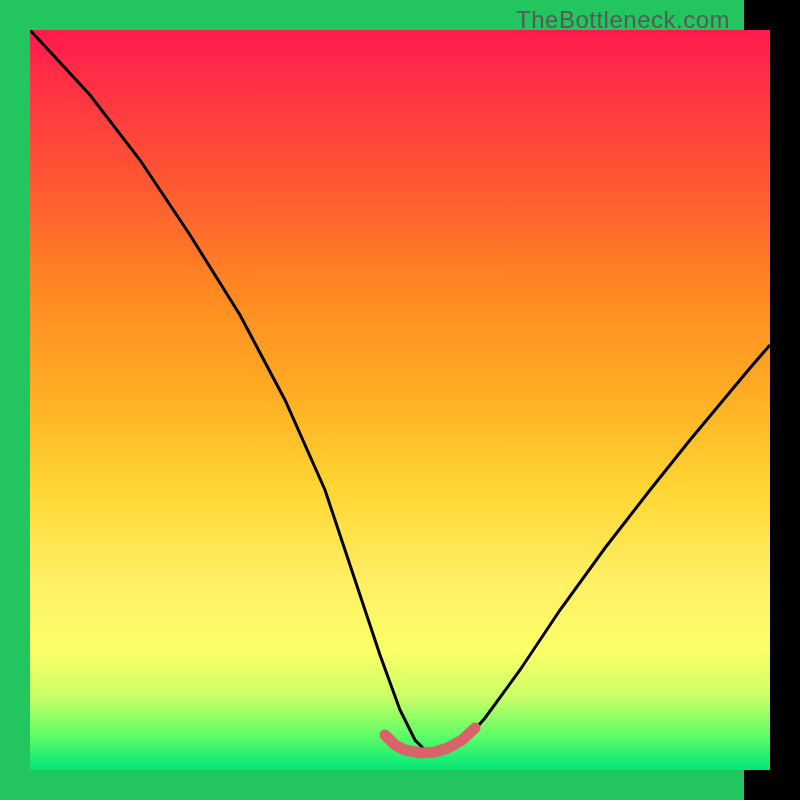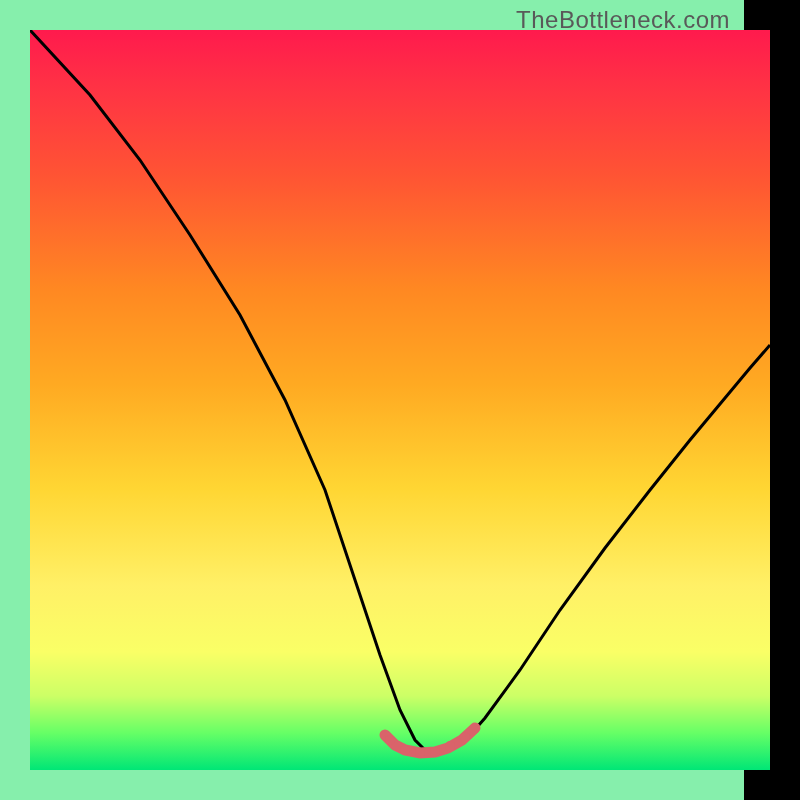--- a/index.html
+++ b/index.html
@@ -8,21 +8,21 @@
     width: 800px;
     height: 800px;
     background: #000;
     overflow: hidden;
     font-family: Arial, Helvetica, sans-serif;
   }
   .frame {
     position: relative;
     width: 744px;
     height: 800px;
-    background: #86efac;
+    background: #22c55e;
     text-decoration: underline;
   }
   .watermark {
     position: absolute;
     top: 6px;
     right: 14px;
     color: #595959;
     font-size: 24px;
     font-weight: 400;
     letter-spacing: 0.5px;

